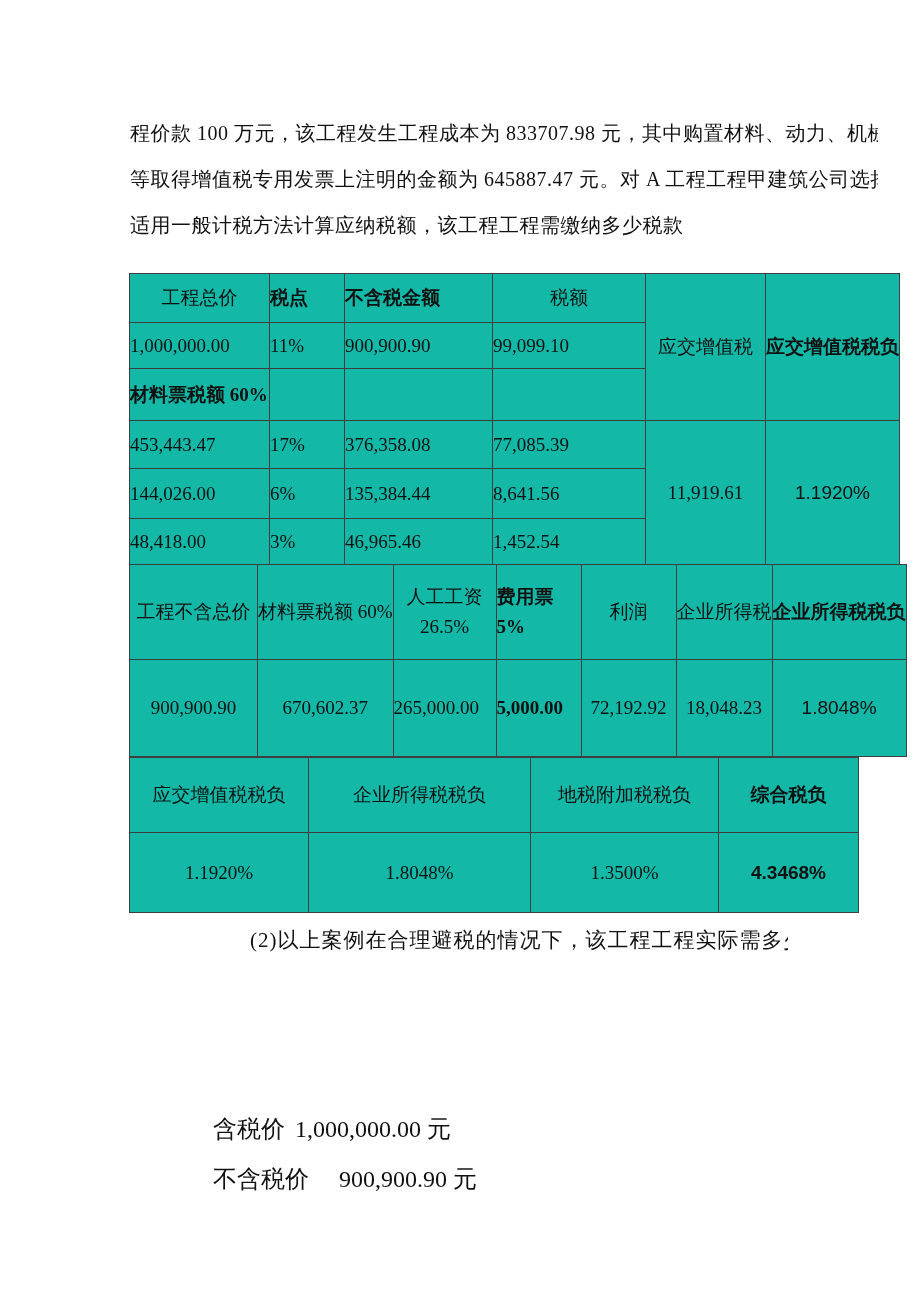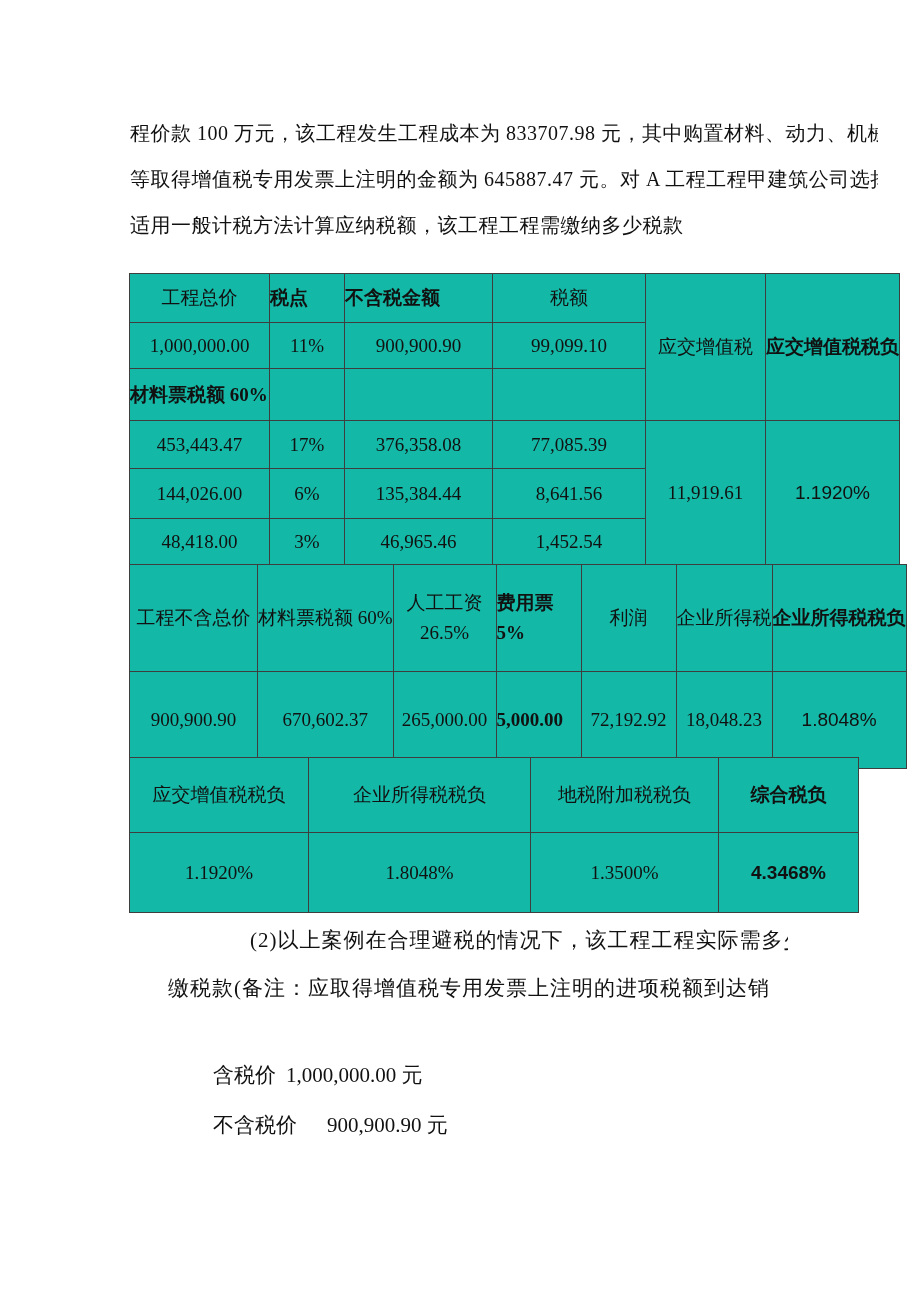--- a/index.html
+++ b/index.html
@@ -6,46 +6,46 @@
   body{
     width:920px;height:1301px;position:relative;background:#ffffff;
     font-family:"Liberation Serif","DejaVu Serif",serif;color:#111111;
   }
   .abs{position:absolute;}
   
   .para-line{white-space:nowrap;overflow:hidden;}
   .intro{left:130px;top:110px;width:748px;font-size:20px;line-height:46px;letter-spacing:0.5px;}
   .question{left:168px;top:916px;width:620px;font-size:21px;line-height:48px;letter-spacing:1px;}
   .question .indent{padding-left:82px;}
-  .answers{left:213px;top:1060px;font-size:21px;line-height:30px;}
+  .answers{left:213px;top:1114px;font-size:24px;line-height:30px;}
   .answers .ans-row{margin-bottom:20px;white-space:nowrap;}
   .gap-s{margin-right:10px;}
   .gap-m{margin-right:30px;}
   
   table.t{border-collapse:collapse;table-layout:fixed;background:#14b8a6;}
   table.t td{
     border:1px solid #3e3e3e;font-size:19px;vertical-align:middle;
     padding:0;overflow:hidden;color:#111111;
   }
   td.c{text-align:center;}
   td.l{text-align:left;padding-left:3px;font-weight:bold;}
-  td.r{text-align:center;}
+  td.r{text-align:left;}
   .pr18{padding-right:18px;}
   .pr10{padding-right:10px;}
   .pr16{padding-right:16px;}
   .pr3{padding-right:3px;}
   .nowrap{white-space:nowrap;}
   
   .hei{font-family:"Liberation Sans","DejaVu Sans",sans-serif;font-weight:bold;font-size:18px;white-space:nowrap;}
   .hei-num{font-family:"Liberation Sans","DejaVu Sans",sans-serif;font-size:18px;}
   .hei-num-b{font-family:"Liberation Sans","DejaVu Sans",sans-serif;font-weight:bold;font-size:18px;}
   
   tr.h49{height:49px;} tr.h46{height:46px;} tr.h52{height:52px;}
   tr.h48{height:48px;} tr.h50{height:50px;} tr.h47{height:47px;}
-  tr.h95{height:107px;} tr.h97{height:97px;}
+  tr.h95{height:95px;} tr.h97{height:97px;}
   tr.h75{height:75px;} tr.h80{height:80px;}
   .two-line div{line-height:30px;}
 </style>
 </head>
 <body>
 
 <div class="abs intro">
   <div class="para-line">程价款 100 万元，该工程发生工程成本为 833707.98 元，其中购置材料、动力、机械</div>
   <div class="para-line">等取得增值税专用发票上注明的金额为 645887.47 元。对 A 工程工程甲建筑公司选择</div>
   <div class="para-line">适用一般计税方法计算应纳税额，该工程工程需缴纳多少税款</div>
@@ -160,21 +160,20 @@
     <td class="c">1.1920%</td>
     <td class="c">1.8048%</td>
     <td class="c">1.3500%</td>
     <td class="c hei-num-b">4.3468%</td>
   </tr>
 </tbody>
   </table>
 
 <div class="abs question">
   <div class="para-line indent">(2)以上案例在合理避税的情况下，该工程工程实际需多少</div>
-  <div class="para-line">缴税款(备注：应取得增值税专用发票上注明的进项税额到达销</div>
 </div>
 
 <div class="abs answers">
   <div class="ans-row">
     <span class="gap-s">含税价</span><span>1,000,000.00 元</span>
   </div>
   <div class="ans-row">
     <span class="gap-m">不含税价</span><span>900,900.90 元</span>
   </div>
 </div>

